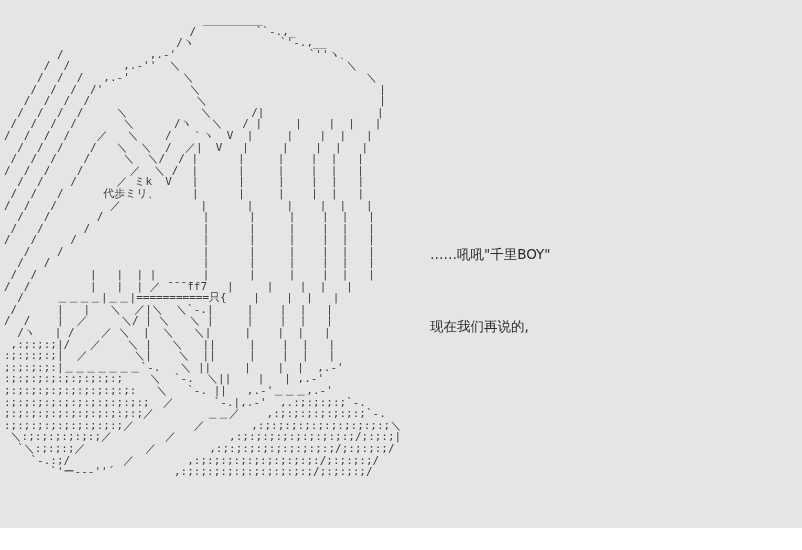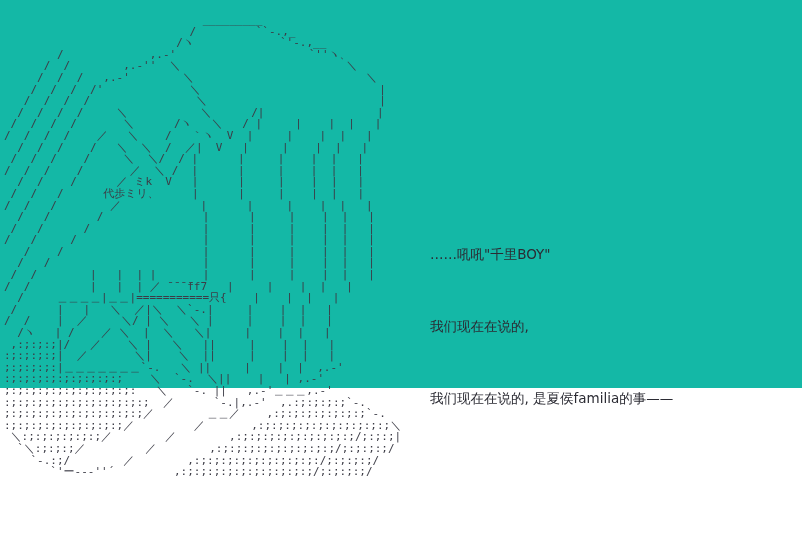--- a/index.html
+++ b/index.html
@@ -12,22 +12,22 @@
     height: 550px;
     position: relative;
     overflow: hidden;
     font-family: "DejaVu Sans", sans-serif;
   }
 
   #scene {
     position: absolute;
     inset: 0;
     width: 802px;
-    height: 388px;
-    background: #14b8a6;
+    height: 528px;
+    background: #e5e5e5;
   }
 
   
   #aa-art {
     position: absolute;
     left: 4px;
     top: 14px;
     margin: 0;
     padding: 0;
     font-family: "DejaVu Sans Mono", "Liberation Mono", monospace;
@@ -103,22 +103,19 @@
     `-.:;/        ／        ,:;:;:;:;:;:;:;:;:;:/;:;:;:;/
        `'ー--‐''´         ,:;:;:;:;:;:;:;:;:;:;/;:;:;:;/</pre>
 
   <div id="dialogue">
 
     <p class="para">
       <span class="line">……吼吼"千里BOY"</span>
     </p>
 
     <p class="para">
-      <span class="line">我们现在在说的,</span>
+      <span class="line">现在我们再说的,</span>
     </p>
 
-    <p class="para">
-      <span class="line">我们现在在说的, 是夏侯familia的事——</span>
-    </p>
 
   </div>
 
 </div>
 
 </body></html>

